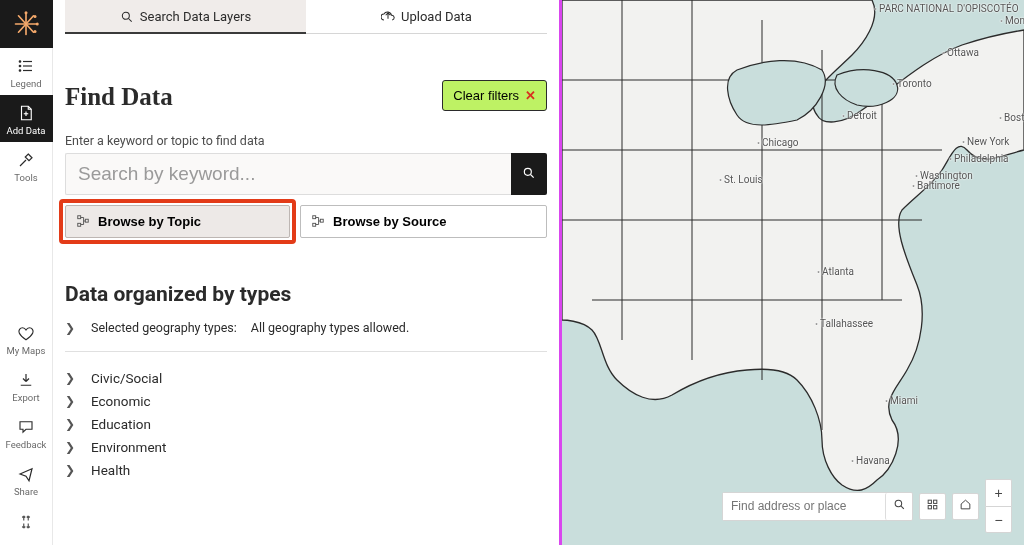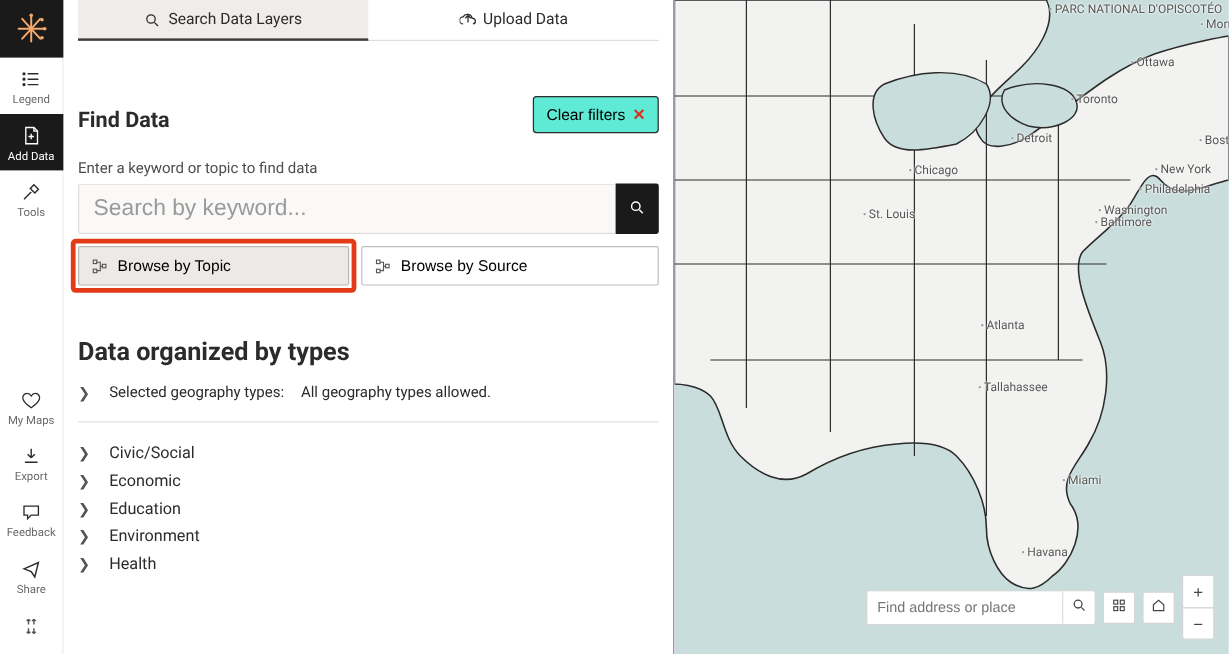--- a/index.html
+++ b/index.html
@@ -11,37 +11,37 @@
   .brand { width: 53px; height: 48px; background: #1a1a1a; display: flex; align-items: center; justify-content: center; }
   .brand svg { width: 30px; height: 30px; }
   .rail-item { width: 53px; padding: 8px 0 6px; display: flex; flex-direction: column; align-items: center; gap: 2px; cursor: pointer; }
   .rail-item.active { background: #1a1a1a; color: #fff; }
   .rail-item .ico { width: 20px; height: 20px; display: flex; align-items: center; justify-content: center; }
   .rail-item .lbl { font-size: 9.5px; color: #6a6a6a; }
   .rail-item.active .lbl { color: #fff; }
   .rail-spacer { flex: 1; }
 
   
-  .panel { width: 509px; background: #fff; display: flex; flex-direction: column; padding: 0 12px 12px 12px; border-right: 1px solid #d946ef; }
+  .panel { width: 509px; background: #fff; display: flex; flex-direction: column; padding: 0 12px 12px 12px; border-right: 3px solid #d946ef; }
   .tabbar { display: flex; border-bottom: 1px solid #d6d6d6; height: 34px; }
   .tab { flex: 1; display: flex; align-items: center; justify-content: center; gap: 6px; font-size: 13px; cursor: pointer; position: relative; background: #fff; }
   .tab.active { background: #f0ecea; }
   .tab.active::after { content: ""; position: absolute; left: 0; right: 0; bottom: -1px; height: 2.5px; background: #3a3a3a; }
   .tab .ico { width: 14px; height: 14px; }
   .head-row { display: flex; align-items: flex-end; justify-content: space-between; margin-top: 46px; }
-  h1 { font-size: 18px; font-weight: 700; }
-  .clear-btn { border: 1.2px solid #2b2b2b; border-radius: 3px; padding: 7px 10px; font-size: 13px; display: flex; align-items: center; gap: 6px; background: #5eead4; cursor: pointer; }
+  h1 { font-size: 25px; font-weight: 700; font-family: Liberation Serif, serif; }
+  .clear-btn { border: 1.2px solid #2b2b2b; border-radius: 3px; padding: 7px 10px; font-size: 13px; display: flex; align-items: center; gap: 6px; background: #bef264; cursor: pointer; }
   .clear-btn .x { color: #d83020; font-weight: bold; }
   .helper { font-size: 12.5px; color: #4d4d4d; margin-top: 22px; }
   .search-row { display: flex; margin-top: 5px; }
   .search-row input { flex: 1; border: 1px solid #ddd; border-right: none; background: #faf9f8; border-radius: 2px 0 0 2px; padding: 9px 12px; font-size: 19px; color: #777; outline: none; }
   .search-row input::placeholder { color: #9a9a9a; }
   .search-go { width: 36px; background: #1a1a1a; color: #fff; border: none; border-radius: 0 2px 2px 0; cursor: pointer; display: flex; align-items: center; justify-content: center; }
   .browse-row { display: flex; gap: 10px; margin-top: 10px; }
-  .browse-btn { flex: 1; border: 1px solid #bdbdbd; background: #fff; border-radius: 2px; padding: 8px 10px; font-size: 13px; display: flex; align-items: center; gap: 8px; cursor: pointer; }
+  .browse-btn { flex: 1; border: 1px solid #bdbdbd; background: #fff; border-radius: 2px; padding: 8px 10px; font-size: 13px; display: flex; gap: 8px; cursor: pointer; font-weight: bold; }
   .browse-btn .ico { width: 14px; height: 14px; color: #555; }
   .browse-btn.selected { background: #ede9e7; border-color: #bdb6b3; }
   .highlight-wrap { position: relative; flex: 1; display: flex; }
   .highlight-wrap::before { content: ""; position: absolute; inset: -6px; border: 4px solid #e33b18; border-radius: 4px; pointer-events: none; }
   h2 { font-size: 21px; font-weight: 700; margin-top: 44px; }
   .geo-row { display: flex; align-items: center; gap: 14px; font-size: 12.5px; margin-top: 14px; padding-bottom: 16px; border-bottom: 1px solid #e0e0e0; }
   .geo-row .chev, .topic .chev { width: 12px; color: #555; font-size: 12px; }
   .topic-list { margin-top: 18px; display: flex; flex-direction: column; gap: 7px; }
   .topic { display: flex; align-items: center; gap: 14px; font-size: 13.5px; cursor: pointer; }
 

